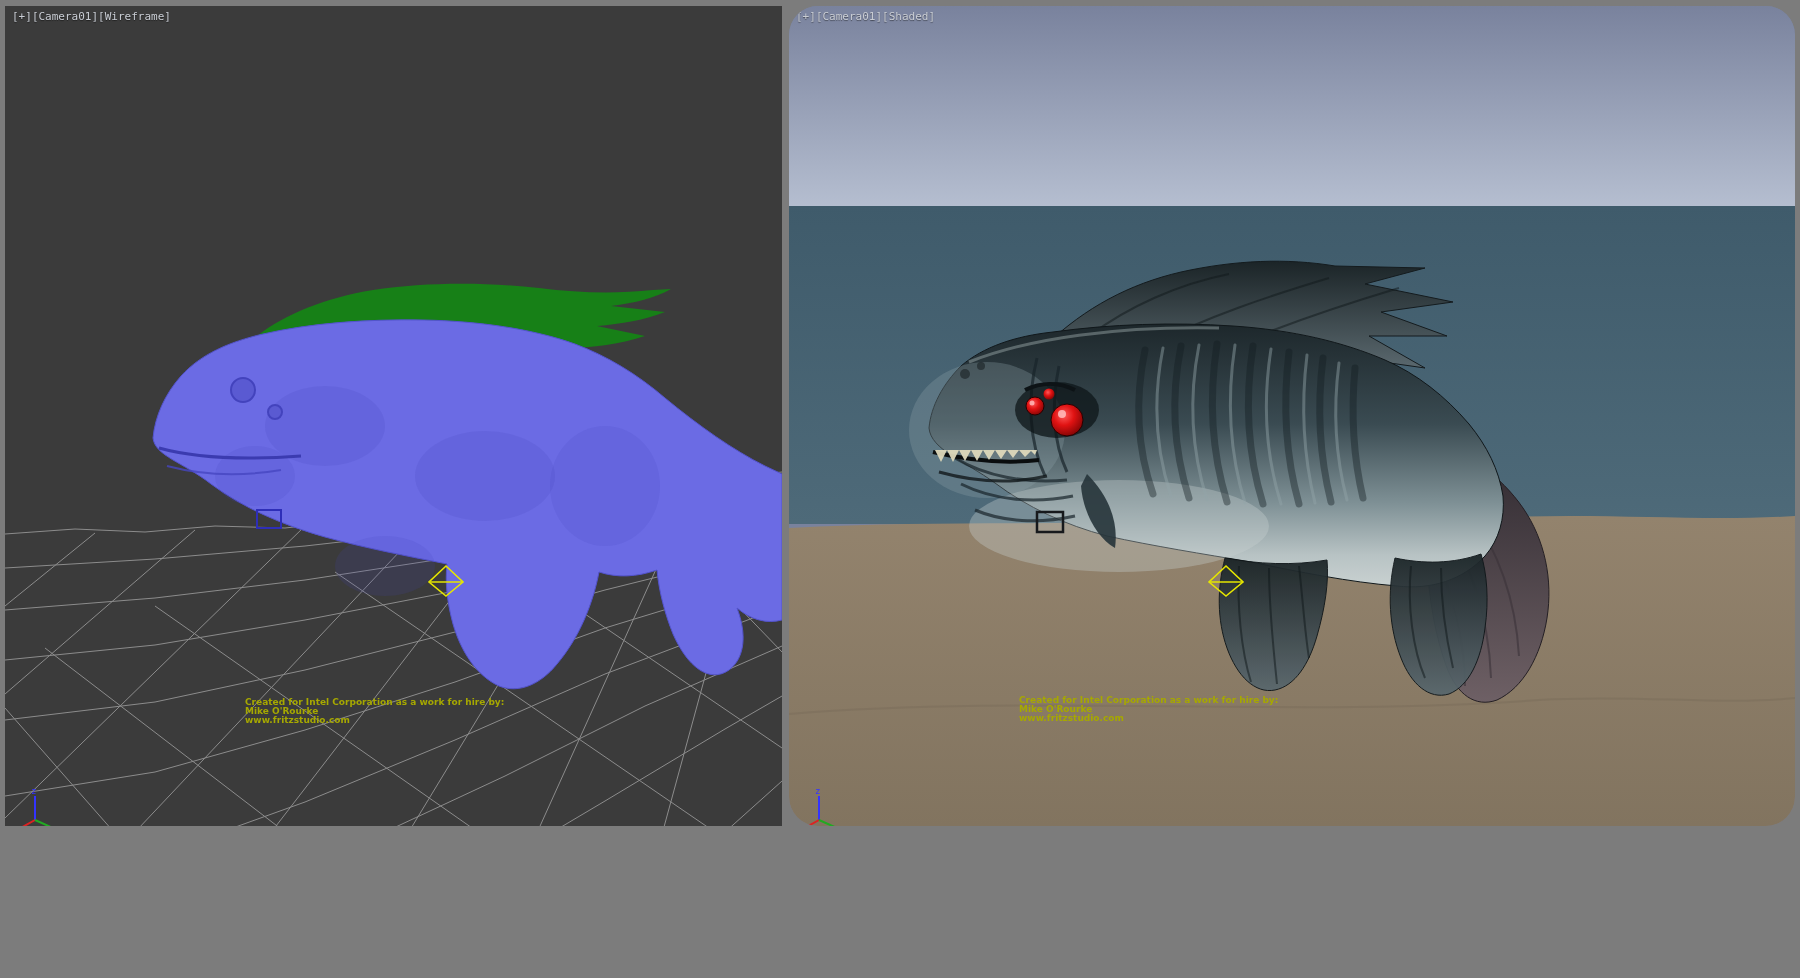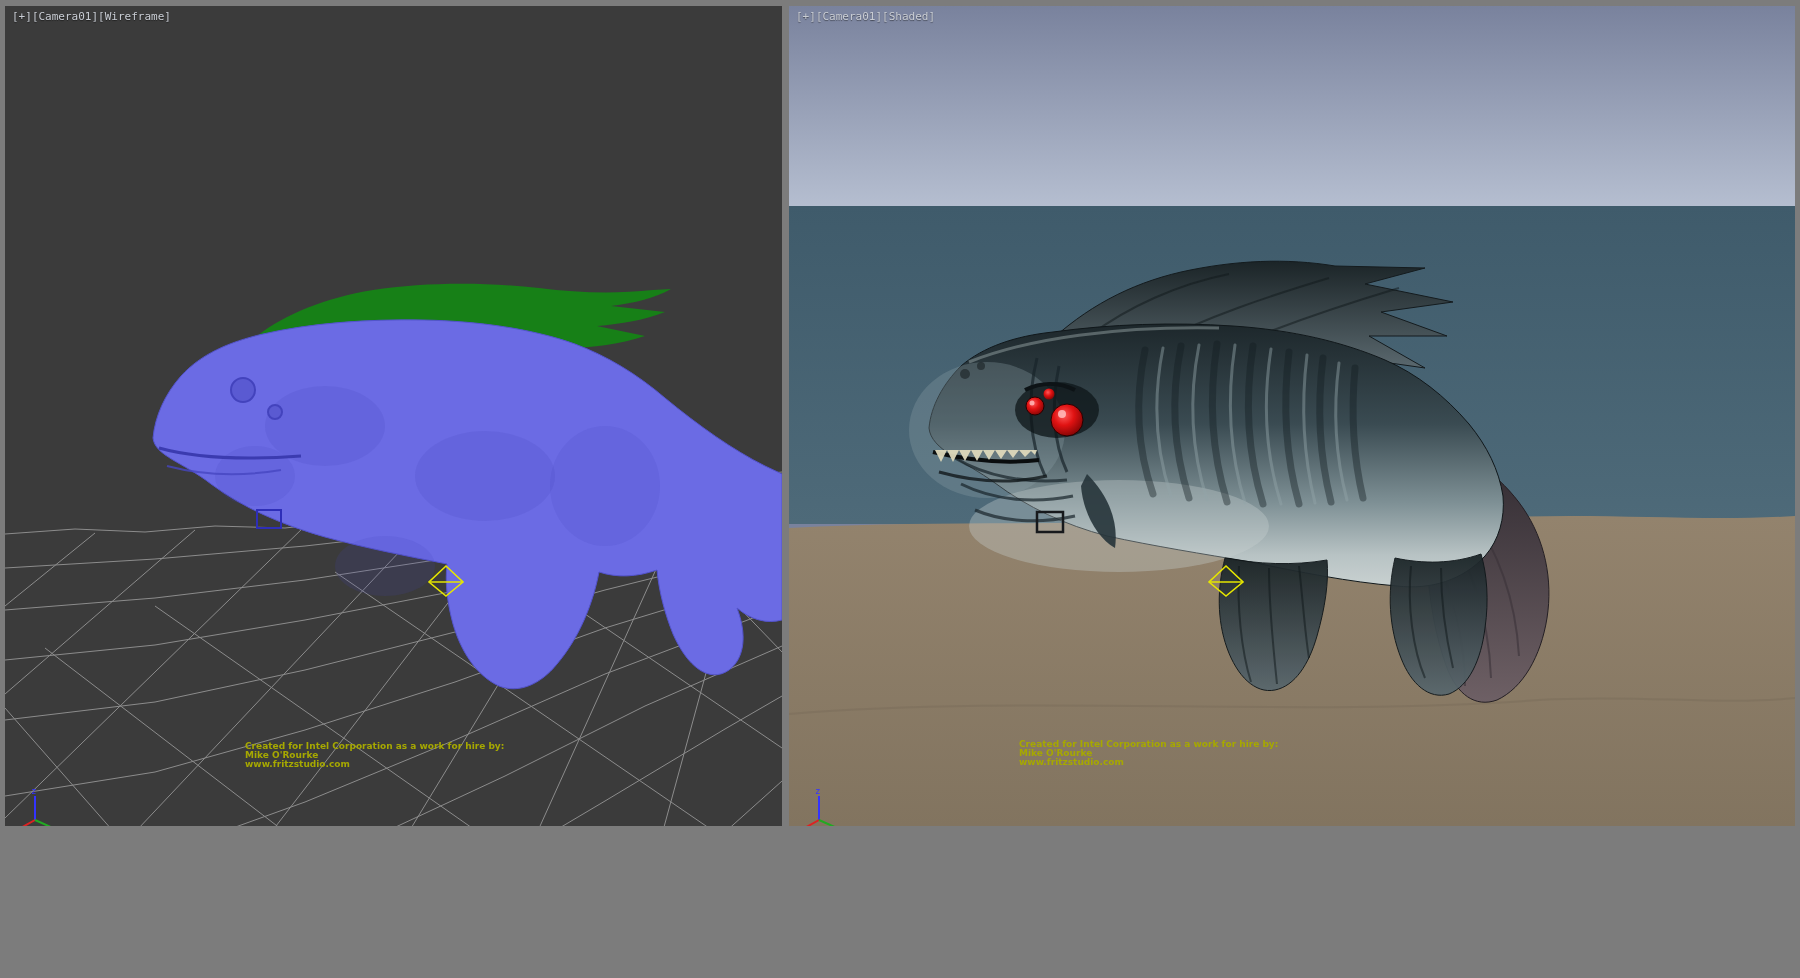--- a/index.html
+++ b/index.html
@@ -5,36 +5,35 @@
   html,body{margin:0;padding:0;background:#555;}
   .app{
     width:1800px;height:978px;box-sizing:border-box;
     background:var(--frame-gray,#7c7c7c);
     display:flex;gap:7px;padding:6px 5px 8px 5px;
     font-family:"DejaVu Sans",sans-serif;
     position:relative;overflow:hidden;
   }
   .viewport{position:relative;overflow:hidden;height:820px;}
   .viewport.left{width:777px;background:var(--left-background,#3b3b3b);}
-  .viewport.right{width:1006px;background:#79829d;}
+  .viewport.right{width:1006px;background:#79829d;border-radius:29px;}
   svg.scene{position:absolute;inset:0;display:block;}
   .vp-label{
     position:absolute;top:4px;left:7px;
     font:11px "DejaVu Sans Mono",monospace;
     color:var(--label-gray,#c9cdd4);
     text-shadow:0 1px 1px rgba(0,0,0,.45);
     white-space:nowrap;z-index:5;user-select:none;
   }
   .vp-label span{cursor:pointer;}
   .watermark{
     position:absolute;z-index:4;
     font:bold 9px "DejaVu Sans",sans-serif;line-height:9px;
     color:var(--watermark-olive,#a6a800);
     white-space:nowrap;
-    margin-top:44px;
   }
   .viewport.left  .watermark{left:240px;top:692px;}
   .viewport.right .watermark{left:230px;top:690px;}
   .tripod{position:absolute;left:4px;top:780px;z-index:4;}
   .tripod text{font:9px "DejaVu Sans Mono",monospace;}
   .ax-x{stroke:var(--axis-x-red,#dd2222);}   .ax-x-t{fill:var(--axis-x-red,#dd2222);}
   .ax-y{stroke:var(--axis-y-green,#22aa22);} .ax-y-t{fill:var(--axis-y-green,#22aa22);}
   .ax-z{stroke:var(--axis-z-blue,#3333ff);}  .ax-z-t{fill:var(--axis-z-blue,#3333ff);}
   .gridline{stroke:var(--grid-line,#9a9a9a);fill:none;stroke-width:1;opacity:.85;}
   .fishbody{fill:var(--model-blue,#6b6be4);stroke:#5353cc;stroke-width:1;}

